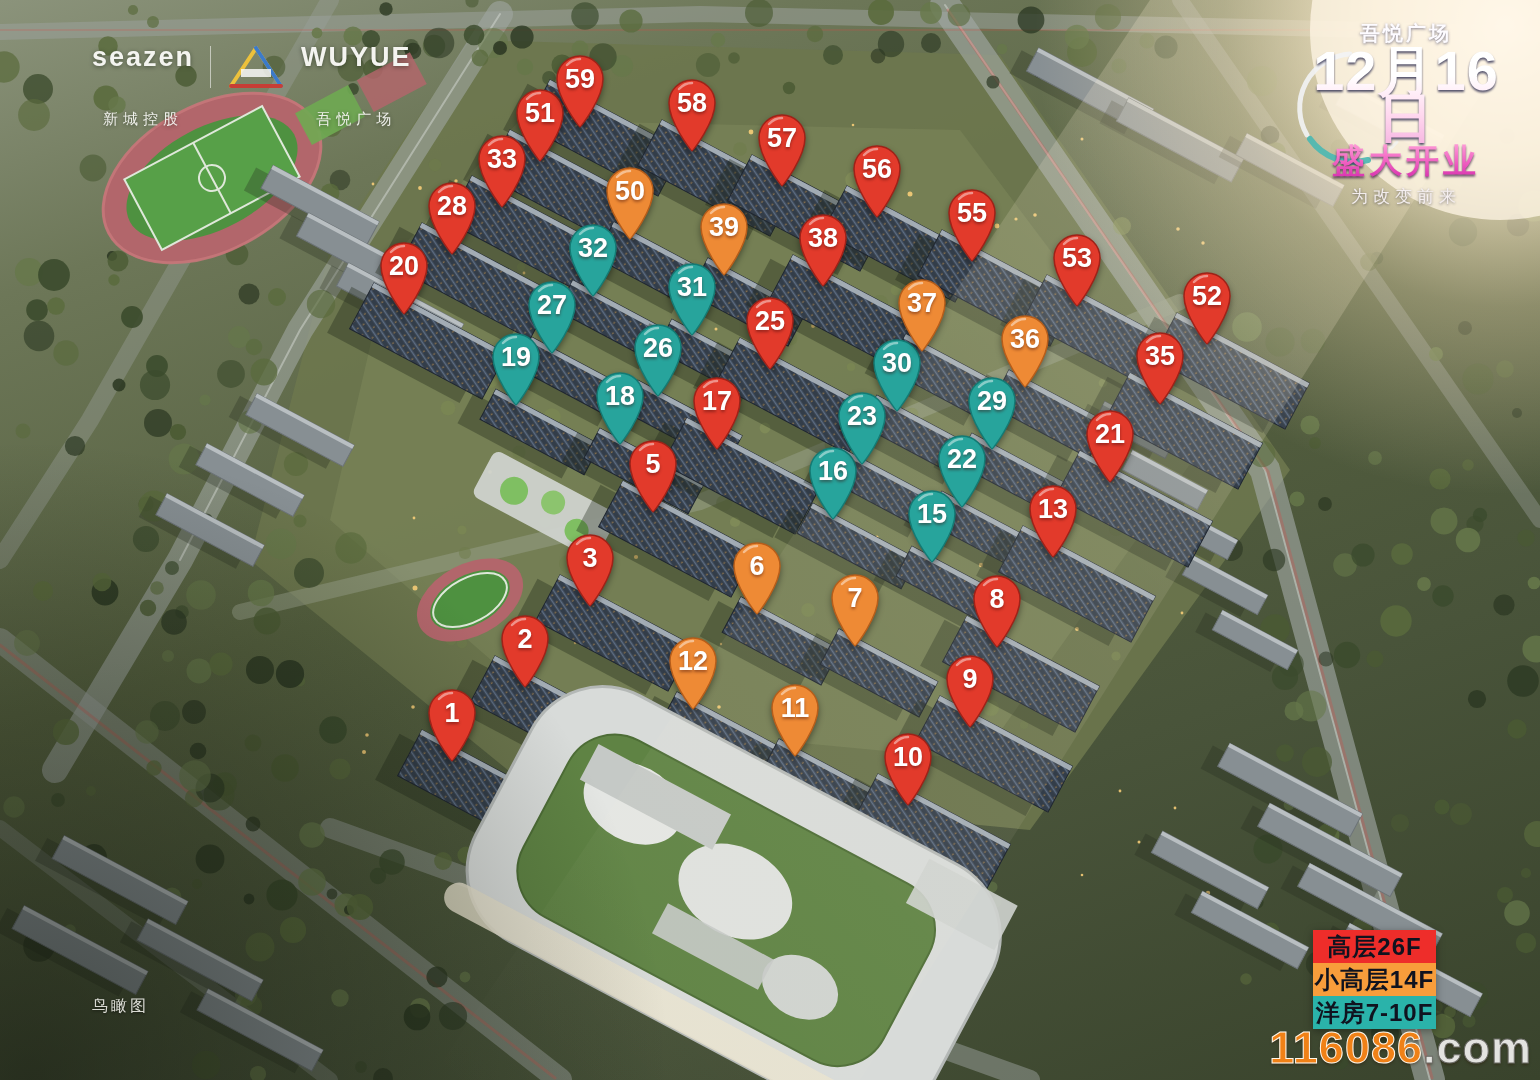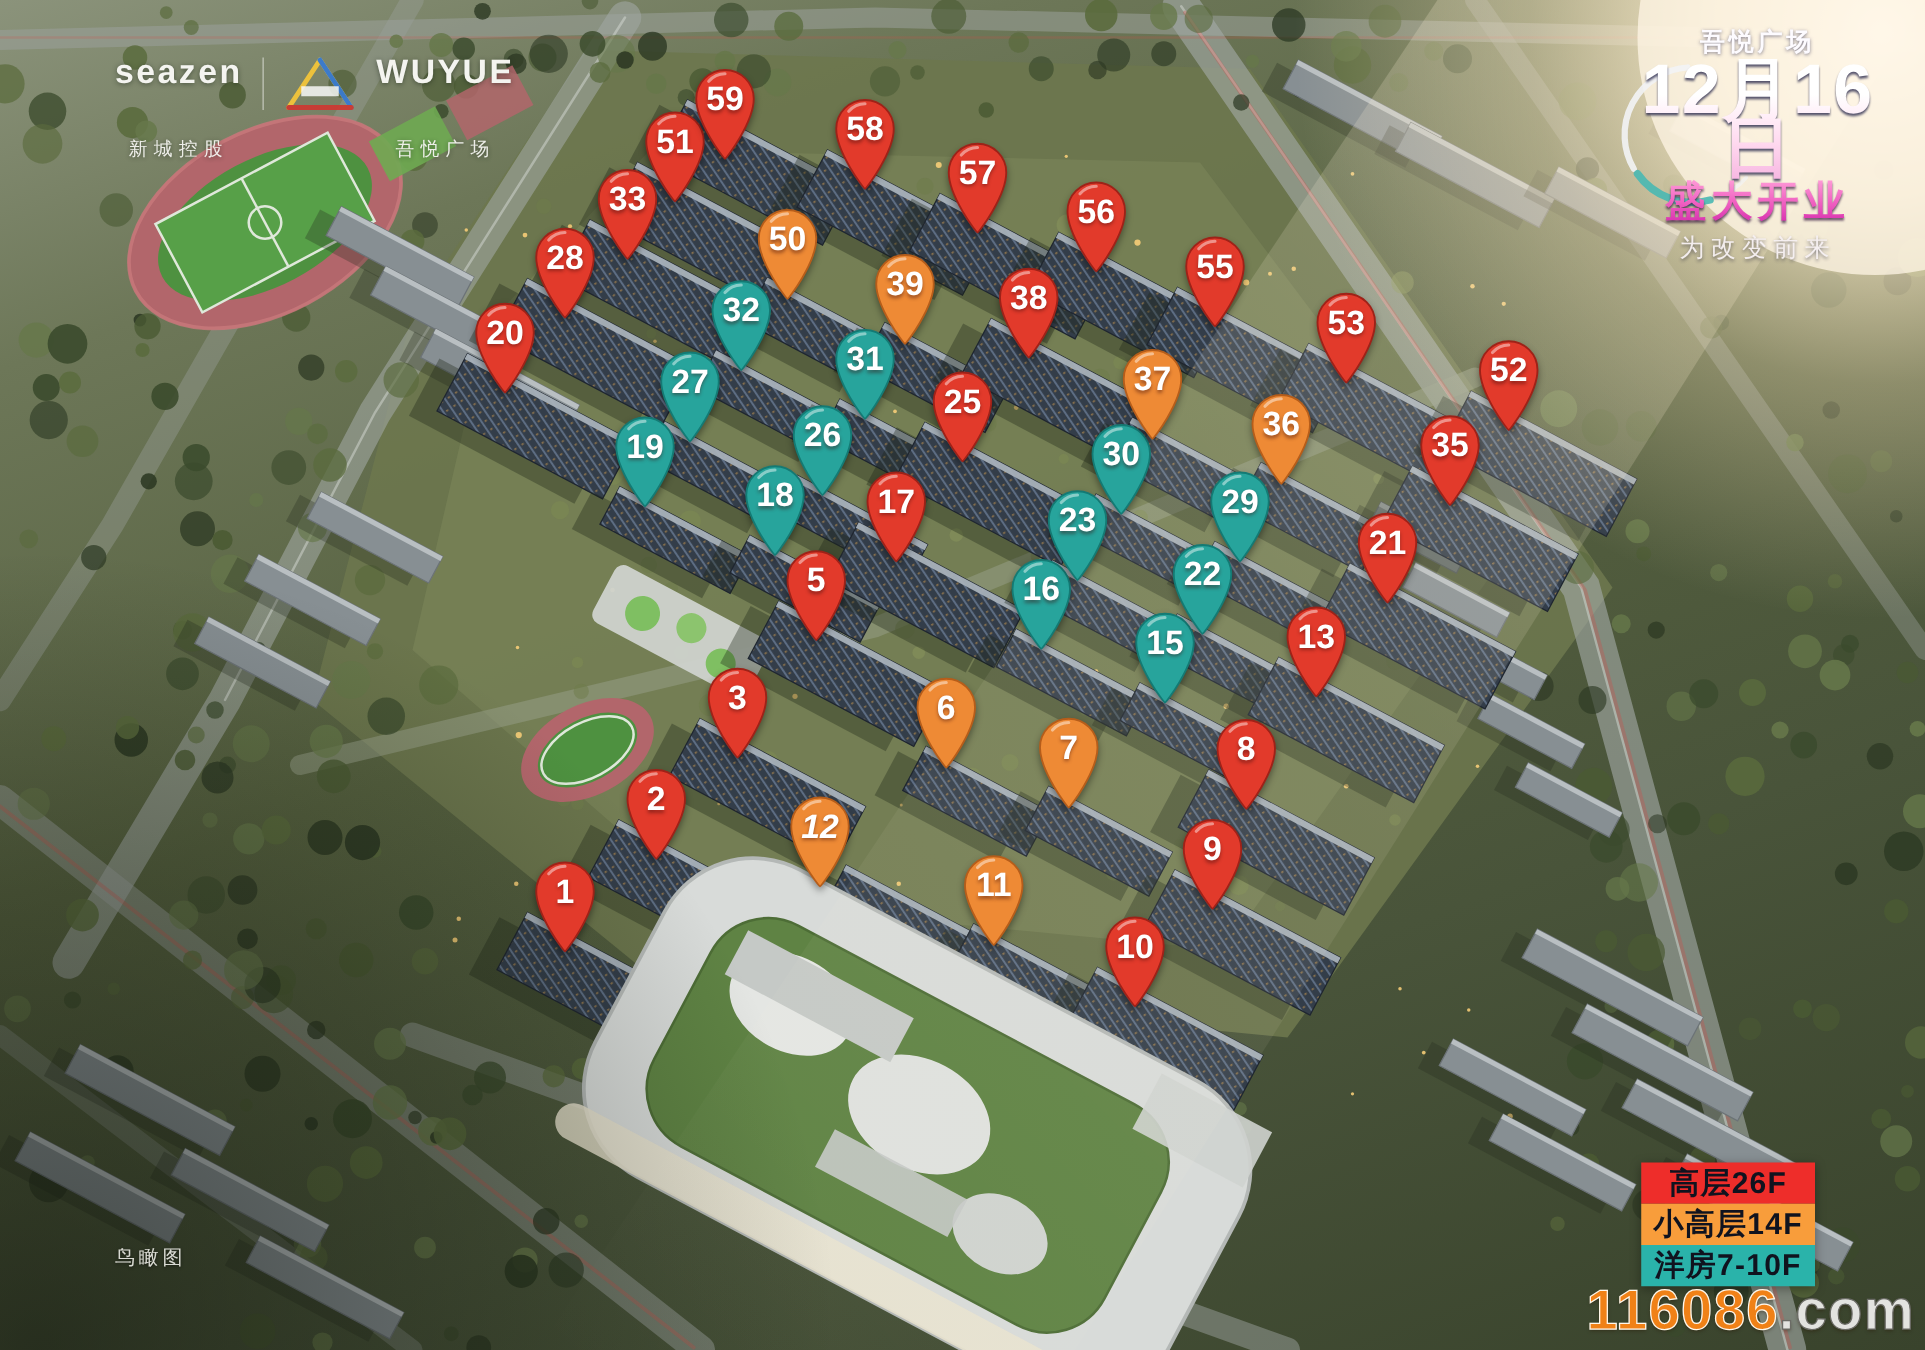--- a/index.html
+++ b/index.html
@@ -27,24 +27,24 @@
   .banner .proj{position:relative;font-size:20px;font-weight:bold;color:#fdfbff;letter-spacing:3px;
     text-shadow:0 1px 3px rgba(40,40,80,.6);}
   .banner .date{position:relative;font-size:56px;font-weight:bold;letter-spacing:1px;line-height:48px;
     background:linear-gradient(180deg,#ffffff 30%,#ffd9ef 70%,#f7b8e2 100%);
     -webkit-background-clip:text;background-clip:text;color:transparent;
     filter:drop-shadow(0 2px 1px rgba(43,43,77,.8));}
   .banner .head{position:relative;font-size:33px;font-weight:bold;letter-spacing:4px;line-height:36px;
     background:linear-gradient(180deg,#ff9ed8 0%,#ef5ec0 55%,#d62fae 100%);
     -webkit-background-clip:text;background-clip:text;color:transparent;
     filter:drop-shadow(0 2px 1px rgba(50,20,60,.7));}
-  .banner .tag{position:relative;margin-top:6px;font-size:20px;letter-spacing:5px;color:#f6f0f2;
+  .banner .tag{position:relative;margin-top:6px;font-size:17px;letter-spacing:5px;color:#f6f0f2;
     text-shadow:0 1px 3px rgba(40,40,60,.6);opacity:.95;}
   
-  .legend{position:absolute;left:1313px;top:930px;width:139px;
+  .legend{position:absolute;left:1313px;top:930px;width:123px;
     box-shadow:0 2px 8px rgba(0,0,0,.35);}
   .legend .row{height:33px;line-height:33px;text-align:center;font-size:24px;font-weight:bold;
     color:#10131f;letter-spacing:1px;}
   
   .view-label{position:absolute;left:92px;top:996px;font-size:16px;letter-spacing:3px;color:#e8e8e2;
     text-shadow:0 1px 3px rgba(0,0,0,.6);opacity:.92;}
   .watermark{position:absolute;right:8px;bottom:6px;font-size:45px;font-weight:bold;letter-spacing:1px;
     text-shadow:0 2px 3px rgba(40,20,0,.4);}
   .watermark .num{color:#f08117;-webkit-text-stroke:1px #fff7ea;}
   .watermark .suf{color:#e3e3e0;-webkit-text-stroke:1px #6b6b66;}
@@ -970,21 +970,21 @@
     </svg>
         <span>10</span>
       </div>
       <div class="pin" style="left: 767px; top: 681px;">
         <svg width="56" height="78" viewBox="0 0 56 78">
       <path d="M28 75 C27 75 5 46 5 27 C5 14.3 15.3 4 28 4 C40.7 4 51 14.3 51 27 C51 46 29 75 28 75 Z" fill="#ee8a35" stroke="#b65d1a" stroke-width="1.5"></path>
       <path d="M15 13 C19 8.5 24 7 28 7" fill="none" stroke="#ffffff" stroke-width="2.5" stroke-linecap="round" opacity="0.45"></path>
     </svg>
         <span>11</span>
       </div>
-      <div class="pin" style="left: 628px; top: 634px; font-style: italic;">
+      <div class="pin" style="left: 665px; top: 634px;">
         <svg width="56" height="78" viewBox="0 0 56 78">
       <path d="M28 75 C27 75 5 46 5 27 C5 14.3 15.3 4 28 4 C40.7 4 51 14.3 51 27 C51 46 29 75 28 75 Z" fill="#ee8a35" stroke="#b65d1a" stroke-width="1.5"></path>
       <path d="M15 13 C19 8.5 24 7 28 7" fill="none" stroke="#ffffff" stroke-width="2.5" stroke-linecap="round" opacity="0.45"></path>
     </svg>
         <span>12</span>
       </div>
       <div class="pin" style="left: 1025px; top: 482px;">
         <svg width="56" height="78" viewBox="0 0 56 78">
       <path d="M28 75 C27 75 5 46 5 27 C5 14.3 15.3 4 28 4 C40.7 4 51 14.3 51 27 C51 46 29 75 28 75 Z" fill="#e23a2b" stroke="#9e2218" stroke-width="1.5"></path>
       <path d="M15 13 C19 8.5 24 7 28 7" fill="none" stroke="#ffffff" stroke-width="2.5" stroke-linecap="round" opacity="0.45"></path>

